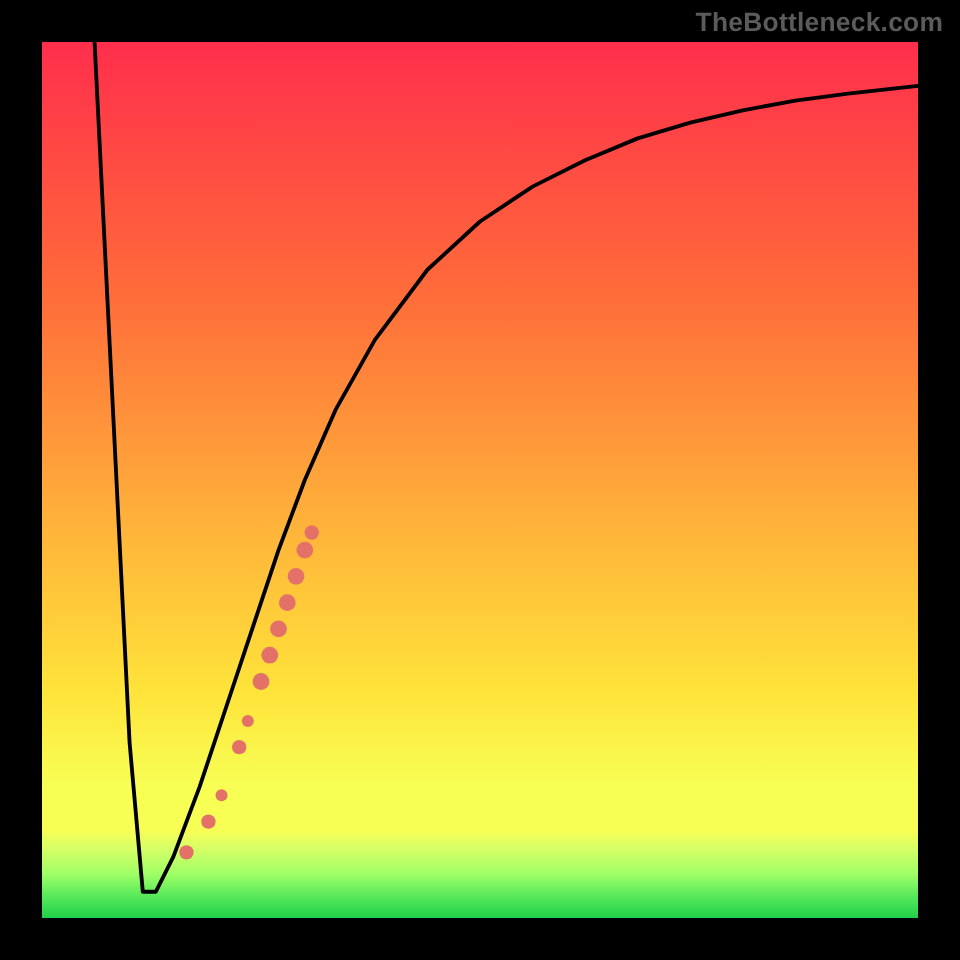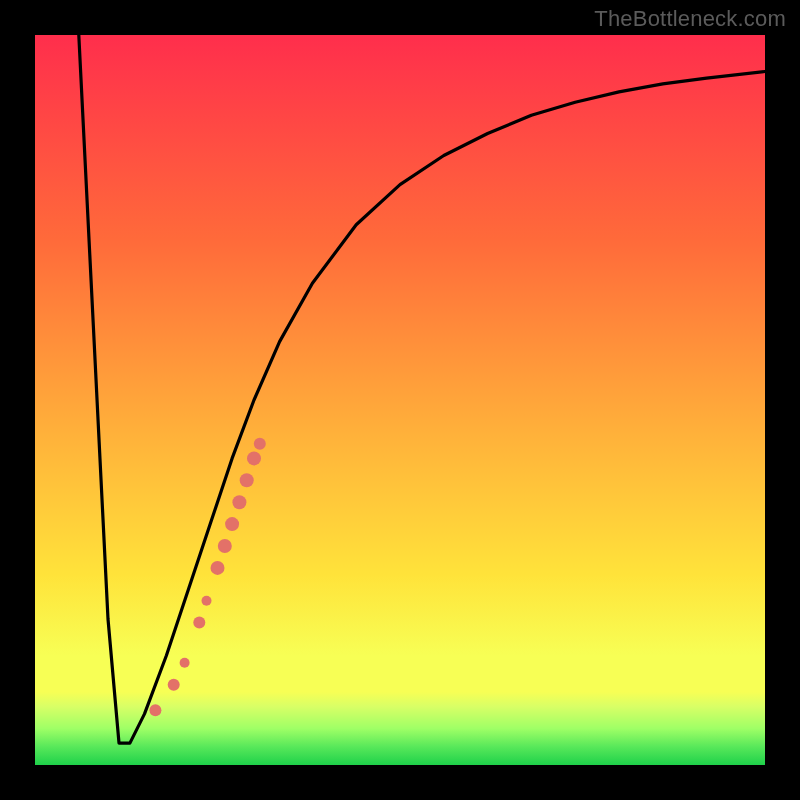--- a/index.html
+++ b/index.html
@@ -20,20 +20,21 @@
   }
   .watermark {
     position: absolute;
     top: 6px;
     right: 14px;
     font-family: Arial, Helvetica, sans-serif;
     font-size: 22px;
     color: #5b5b5b;
     letter-spacing: 0.2px;
     user-select: none;
+    font-weight: bold;
   }
 </style>
 </head>
 <body>
 
 <div class="chart-container">
   <svg width="800" height="800" viewBox="0 0 800 800">
     <defs>
       <linearGradient id="bg-grad" x1="0" y1="0" x2="0" y2="1">
         <stop offset="0%" stop-color="#ff2e4c"></stop>

